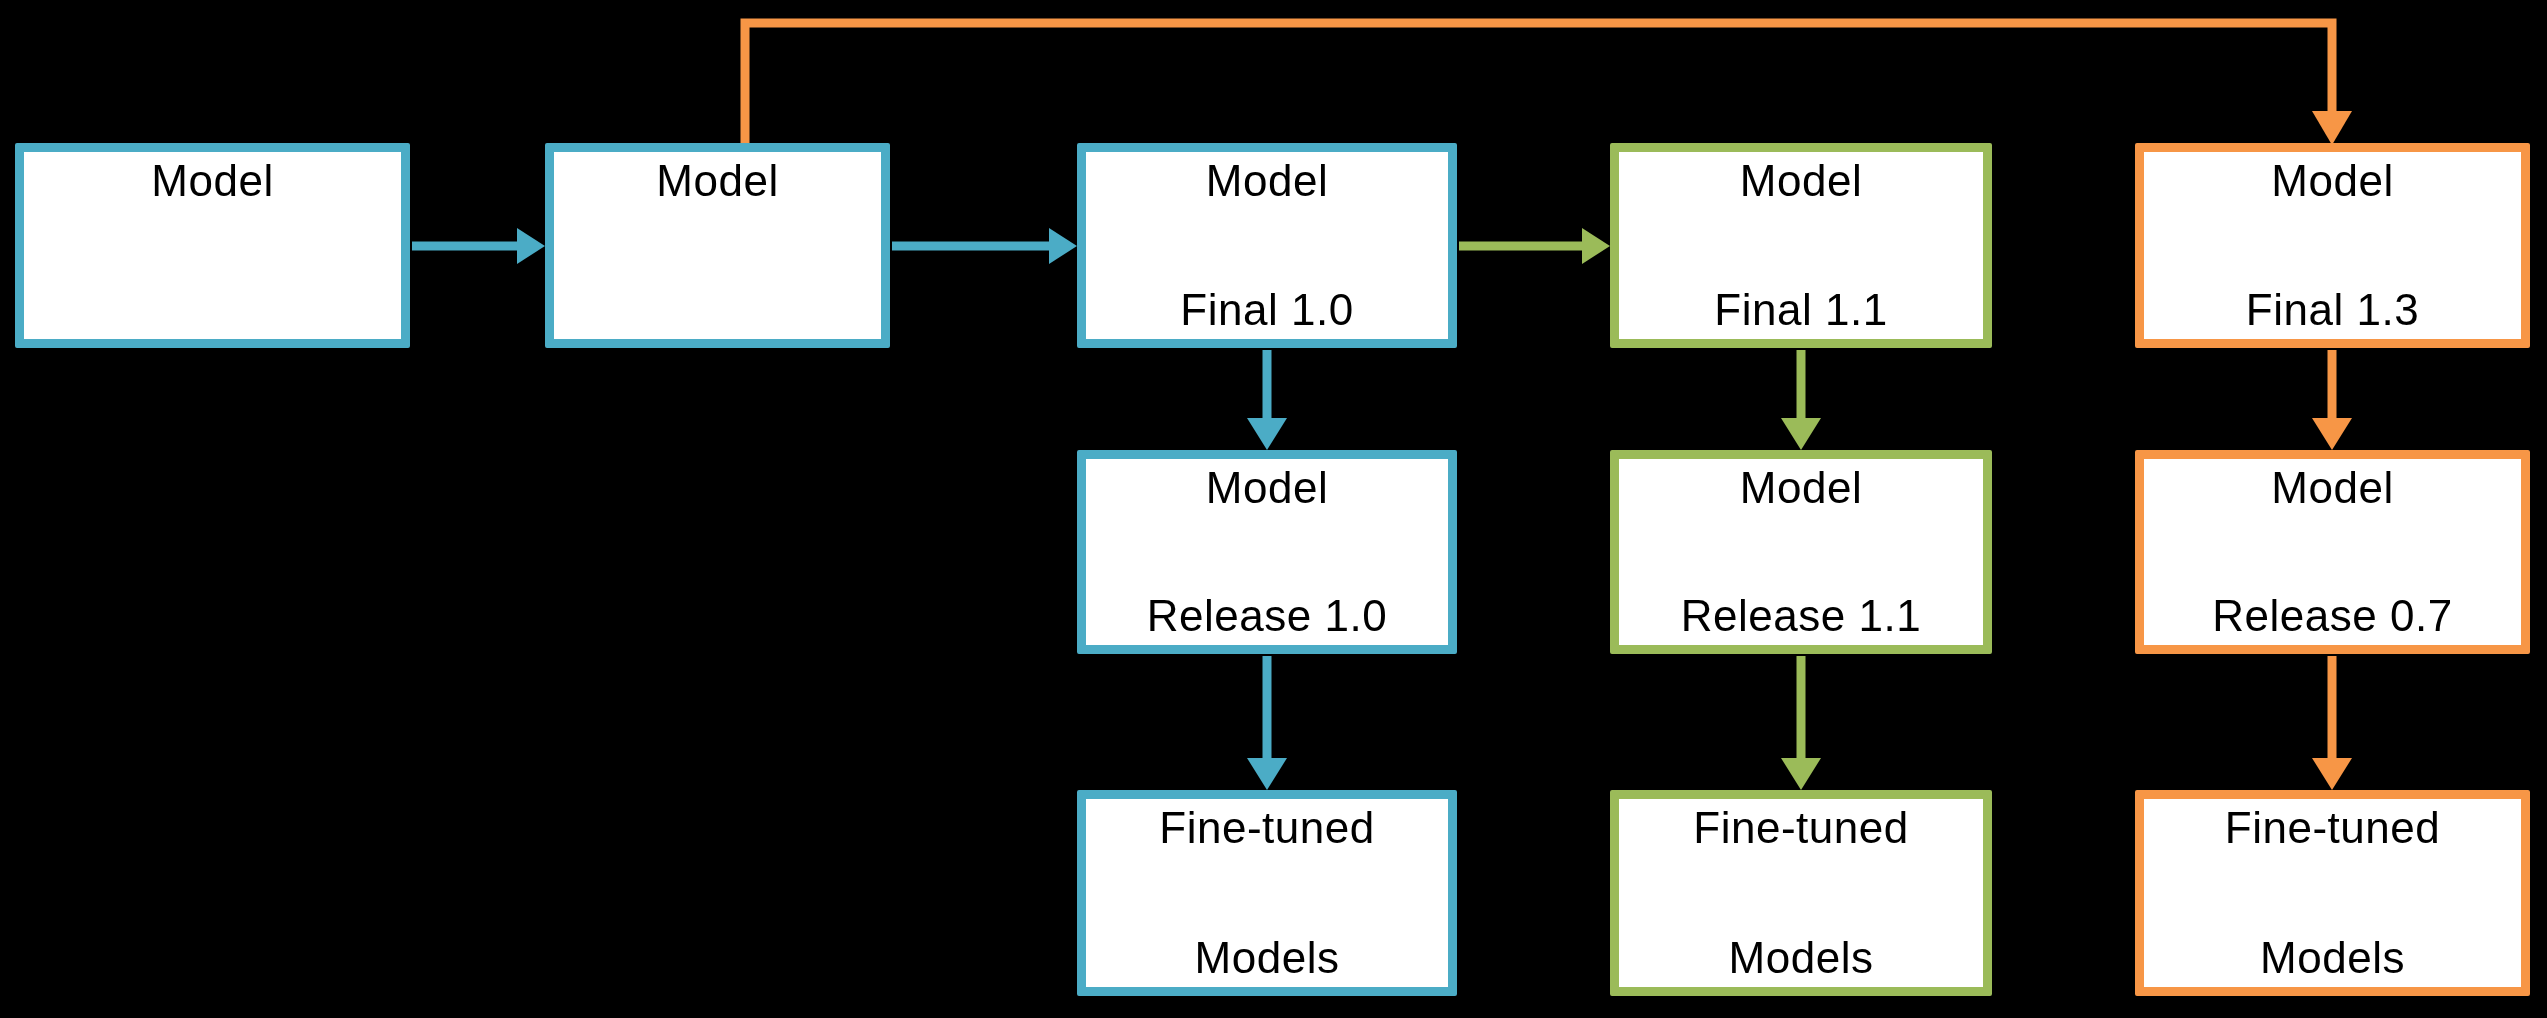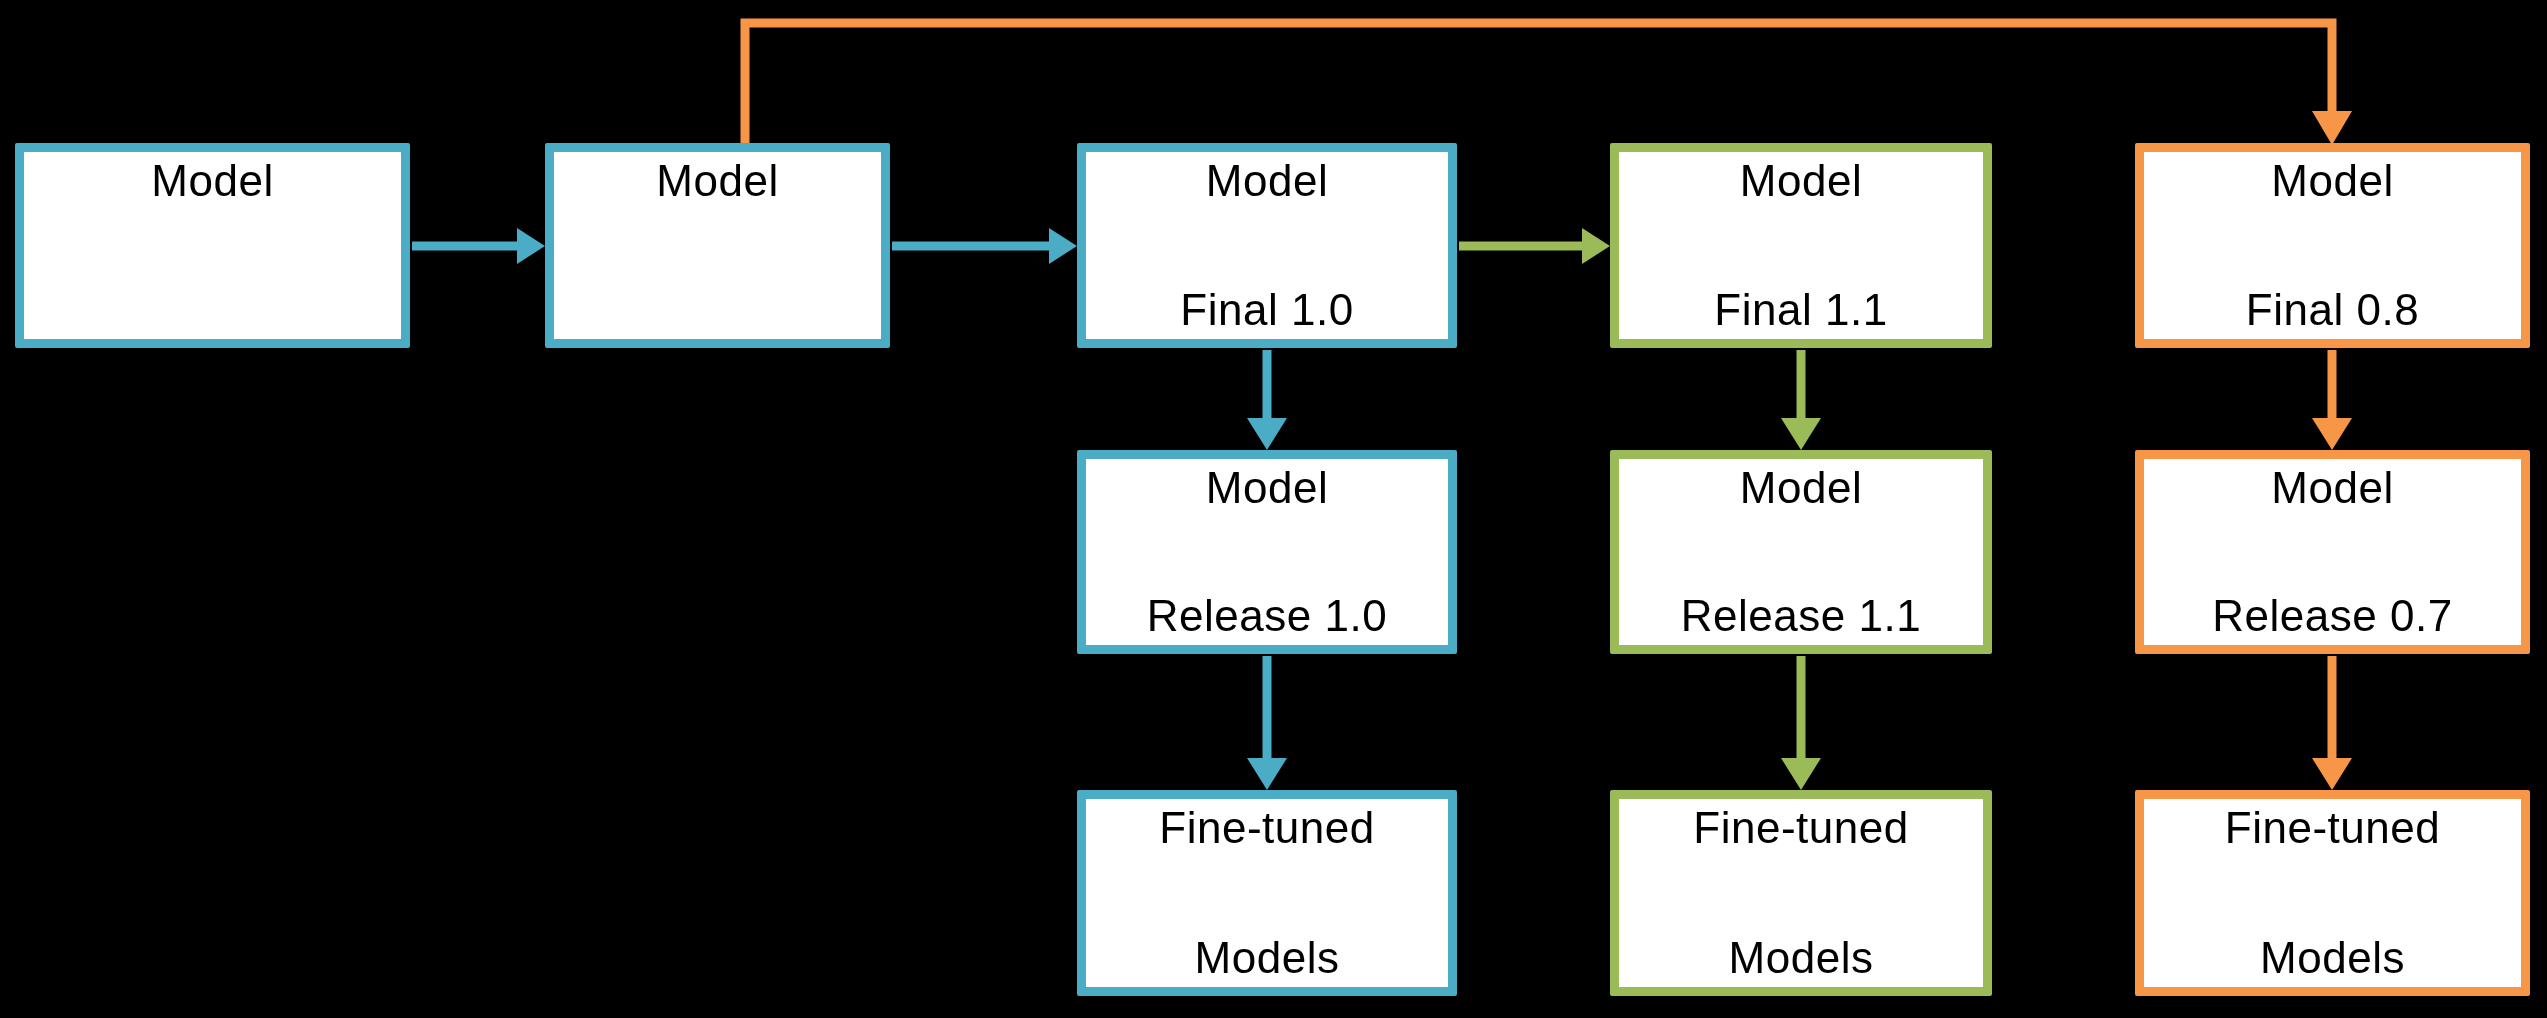--- a/index.html
+++ b/index.html
@@ -98,21 +98,21 @@
     <span>Final 1.0</span>
   </div>
 
   <div class="node" style="left: 1610px; top: 143px; width: 382px; height: 205px; border-color: rgb(155, 187, 89); background: rgb(255, 255, 255); color: rgb(0, 0, 0);">
     <span>Model</span>
     <span>Final 1.1</span>
   </div>
 
   <div class="node" style="left: 2135px; top: 143px; width: 395px; height: 205px; border-color: rgb(247, 150, 70); background: rgb(255, 255, 255); color: rgb(0, 0, 0);">
     <span>Model</span>
-    <span>Final 0.8</span>
+    <span>Final 1.3</span>
   </div>
 
   <div class="node" style="left: 1077px; top: 450px; width: 380px; height: 204px; border-color: rgb(75, 172, 198); background: rgb(255, 255, 255); color: rgb(0, 0, 0);">
     <span>Model</span>
     <span>Release 1.0</span>
   </div>
 
   <div class="node" style="left: 1610px; top: 450px; width: 382px; height: 204px; border-color: rgb(155, 187, 89); background: rgb(255, 255, 255); color: rgb(0, 0, 0);">
     <span>Model</span>
     <span>Release 1.1</span>

